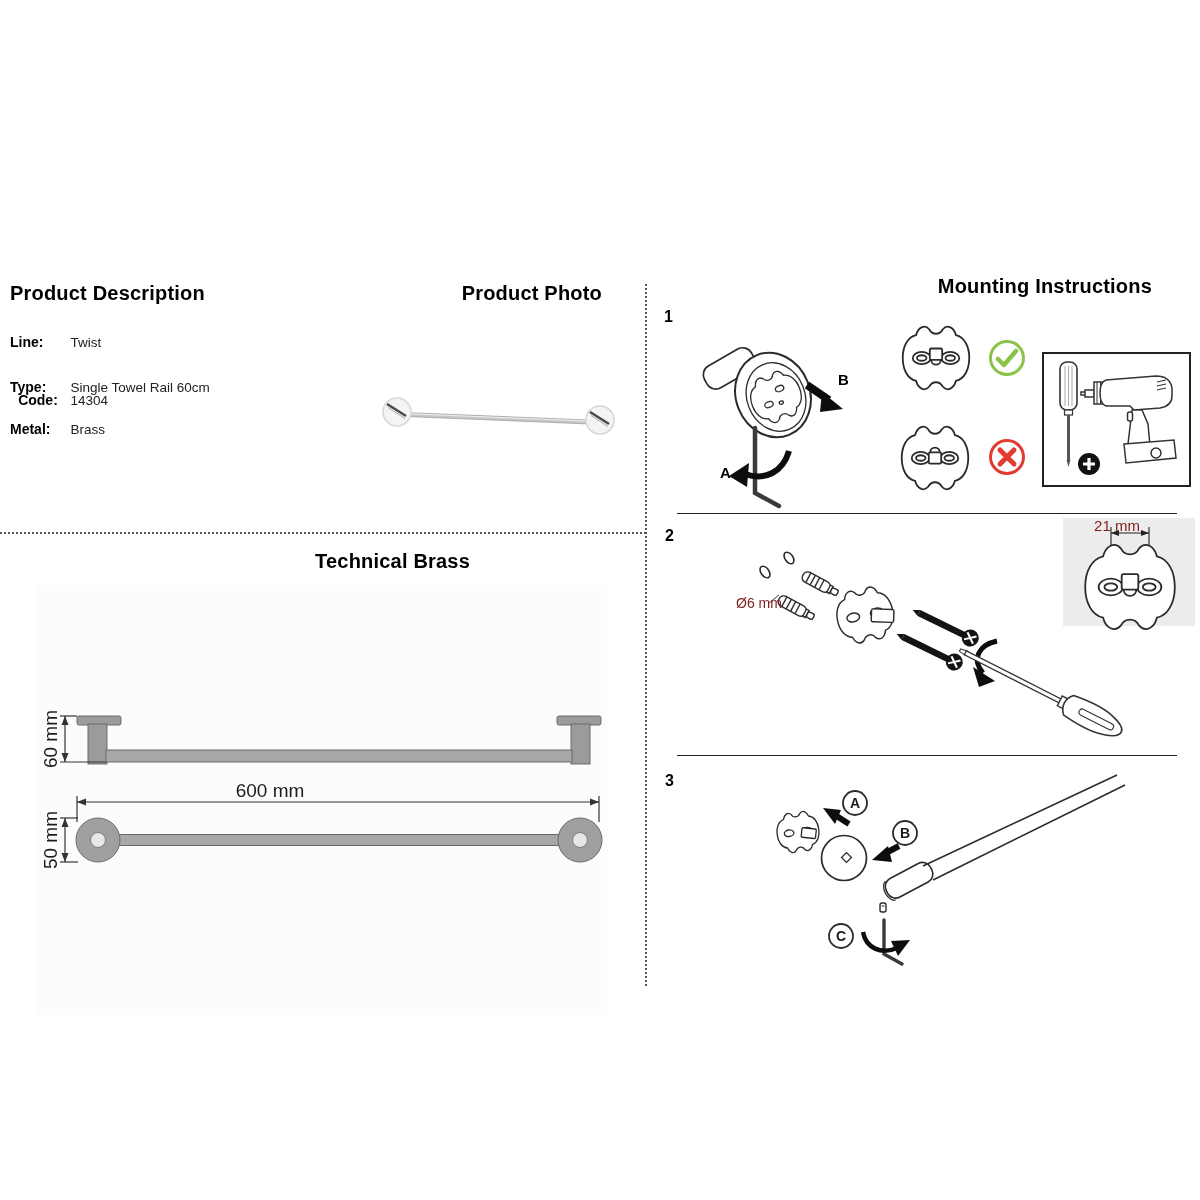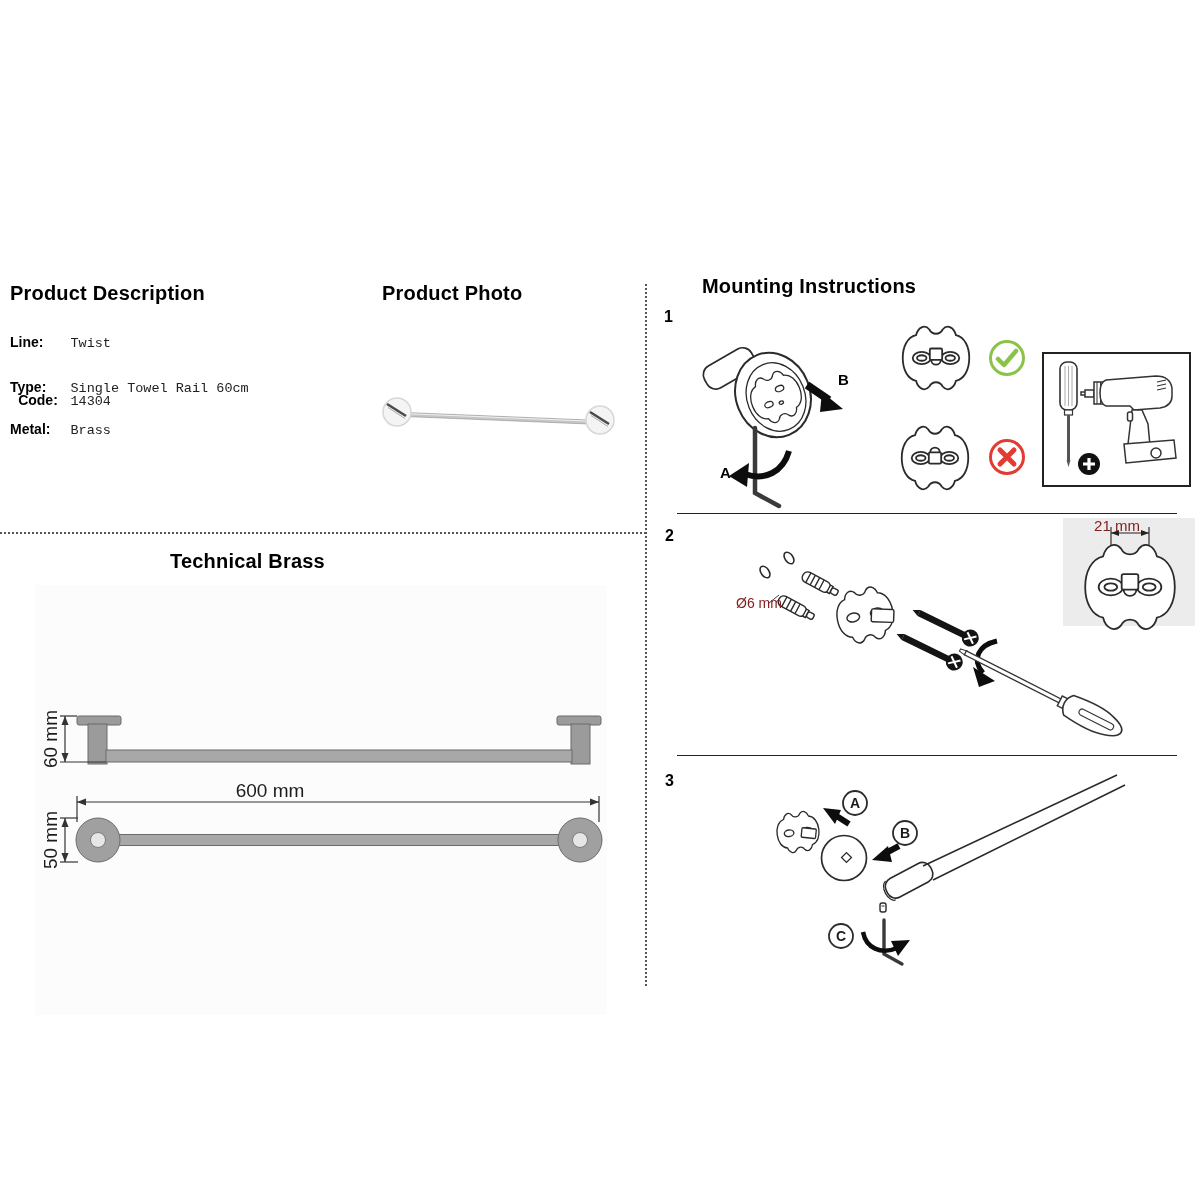--- a/index.html
+++ b/index.html
@@ -2,24 +2,24 @@
 <html><head>
 <meta charset="utf-8">
 <style>
   html,body{margin:0;padding:0;}
   body{
     width:1200px;height:1200px;background:#ffffff;position:relative;
     font-family:"Liberation Sans", sans-serif;color:#111;overflow:hidden;
   }
   .abs{position:absolute;}
   .sec-title{font-weight:bold;font-size:20px;color:#000;letter-spacing:0.2px;}
-  .centered{text-align:left;}
+  .centered{text-align:right;}
   .field-row{position:absolute;left:10px;white-space:nowrap;}
   .field-label{display:inline-block;width:56px;font-weight:bold;font-size:14px;color:#000;}
-  .field-value{font-size:13.5px;color:#222;font-family:Liberation Mono, monospace;}
+  .field-value{font-size:13.5px;color:#222;}
   .vdash{border-left:2px dotted #555;width:0;}
   .hdash{border-top:2px dotted #555;height:0;}
   .hsolid{border-top:1.5px solid #222;height:0;}
   .step-num{font-weight:bold;font-size:16px;color:#000;}
   .dim-label{font-size:19px;color:#1c1c1c;white-space:nowrap;}
   .dim-label-sm{font-size:14px;color:#7f1d1d;white-space:nowrap;}
   .vlabel{transform:translate(-50%,-50%) rotate(-90deg);transform-origin:center;}
   .hlabel{transform:translate(-50%,0);}
   .ab-label{font-weight:bold;font-size:15px;color:#000;}
   .tools-box{border:2px solid #222;background:#fff;}

